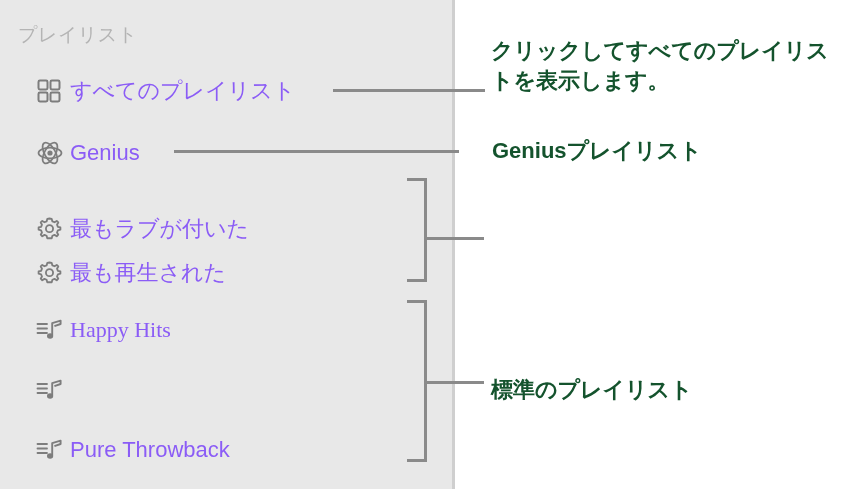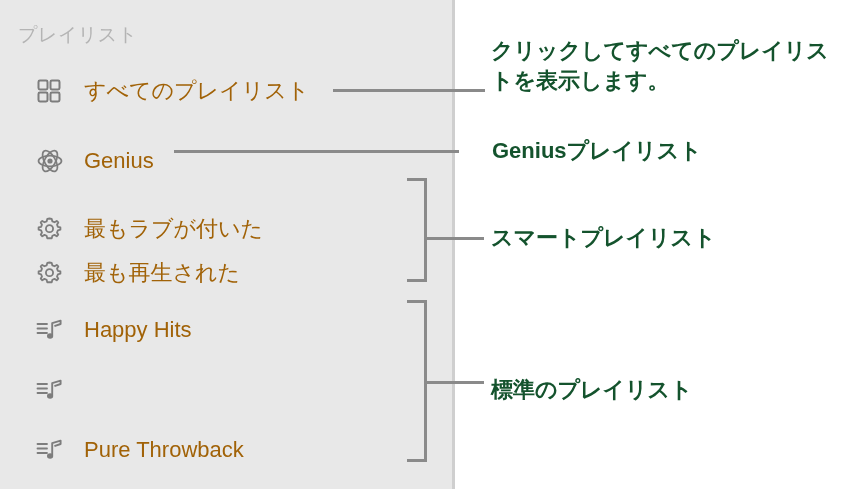--- a/index.html
+++ b/index.html
@@ -61,22 +61,21 @@
   .row .icon {
     width: 34px;
     height: 30px;
     display: flex;
     align-items: center;
     justify-content: flex-start;
     flex: 0 0 auto;
   }
   .row .label {
     font-size: 22px;
-    color: #a16207;
-    margin-left: 14px;
+    color: #8b5cf6;
     line-height: 1;
   }
 
   
   .leader {
     position: absolute;
     height: 3px;
     background: #8a8a8a;
   }
 
@@ -126,21 +125,21 @@
       <svg width="26" height="26" viewBox="0 0 26 26">
         <rect x="2.5" y="2.5" width="9" height="9" rx="1.4" fill="none" stroke="#7d7d7d" stroke-width="2"></rect>
         <rect x="14.5" y="2.5" width="9" height="9" rx="1.4" fill="none" stroke="#7d7d7d" stroke-width="2"></rect>
         <rect x="2.5" y="14.5" width="9" height="9" rx="1.4" fill="none" stroke="#7d7d7d" stroke-width="2"></rect>
         <rect x="14.5" y="14.5" width="9" height="9" rx="1.4" fill="none" stroke="#7d7d7d" stroke-width="2"></rect>
       </svg>
     </span>
     <span class="label">すべてのプレイリスト</span>
   </div>
 
-  <div class="row" style="top:144px;">
+  <div class="row" style="top:136px;">
     <span class="icon">
       <svg width="28" height="28" viewBox="0 0 28 28">
         <g fill="none" stroke="#7d7d7d" stroke-width="1.7">
           <ellipse cx="14" cy="14" rx="11.5" ry="5.4"></ellipse>
           <ellipse cx="14" cy="14" rx="11.5" ry="5.4" transform="rotate(60 14 14)"></ellipse>
           <ellipse cx="14" cy="14" rx="11.5" ry="5.4" transform="rotate(120 14 14)"></ellipse>
         </g>
         <circle cx="14" cy="14" r="2.6" fill="#7d7d7d"></circle>
       </svg>
     </span>
@@ -164,21 +163,21 @@
       <svg width="27" height="27" viewBox="0 0 28 28">
         <g fill="none" stroke="#7d7d7d" stroke-width="1.9" stroke-linejoin="round">
           <path d="M14 2.6 L16.3 3.0 L17.0 5.6 L19.2 6.5 L21.5 5.1 L23.1 6.7 L21.8 9.0 L22.7 11.2 L25.3 11.9 L25.3 14.2 L22.7 14.9 L21.8 17.1 L23.1 19.4 L21.5 21.0 L19.2 19.6 L17.0 20.5 L16.3 23.1 L14 23.1 L11.7 23.1 L11.0 20.5 L8.8 19.6 L6.5 21.0 L4.9 19.4 L6.2 17.1 L5.3 14.9 L2.7 14.2 L2.7 11.9 L5.3 11.2 L6.2 9.0 L4.9 6.7 L6.5 5.1 L8.8 6.5 L11.0 5.6 L11.7 3.0 Z"></path>
           <circle cx="14" cy="13.1" r="3.7"></circle>
         </g>
       </svg>
     </span>
     <span class="label">最も再生された</span>
   </div>
 
-  <div class="row" style="top:313px;">
+  <div class="row" style="top:313px;font-family:Liberation Serif, serif;">
     <span class="icon">
       <svg width="28" height="26" viewBox="0 0 28 26">
         <g stroke="#7d7d7d" stroke-width="1.8" stroke-linecap="round">
           <line x1="1.5" y1="7" x2="11" y2="7"></line>
           <line x1="1.5" y1="11.5" x2="11" y2="11.5"></line>
           <line x1="1.5" y1="16" x2="11" y2="16"></line>
         </g>
         <path d="M16.2 18.2 L16.2 6.2 L24.6 3.6 L24.6 7.0 L18.4 9.2" fill="none" stroke="#7d7d7d" stroke-width="1.9" stroke-linejoin="round"></path>
         <ellipse cx="14.1" cy="19.0" rx="3.1" ry="2.7" fill="#7d7d7d"></ellipse>
       </svg>
@@ -229,17 +228,16 @@
   <div class="bracket" style="left:407px; top:300px; width:20px; height:162px;">
     <div class="spine"></div>
     <div class="arm top" style="width:20px;"></div>
     <div class="arm bottom" style="width:20px;"></div>
   </div>
 
   <div class="callout" style="left:491px; top:36px; width:340px;">クリックしてすべてのプレイリストを表示します。</div>
 
   <div class="callout" style="left:492px; top:136px; width:360px;">Geniusプレイリスト</div>
 
-  <div class="callout" style="left:491px; top:223px; width:340px;">スマートプレイリスト</div>
 
   <div class="callout" style="left:491px; top:375px; width:340px;">標準のプレイリスト</div>
 
 </div>
 
 </body></html>

